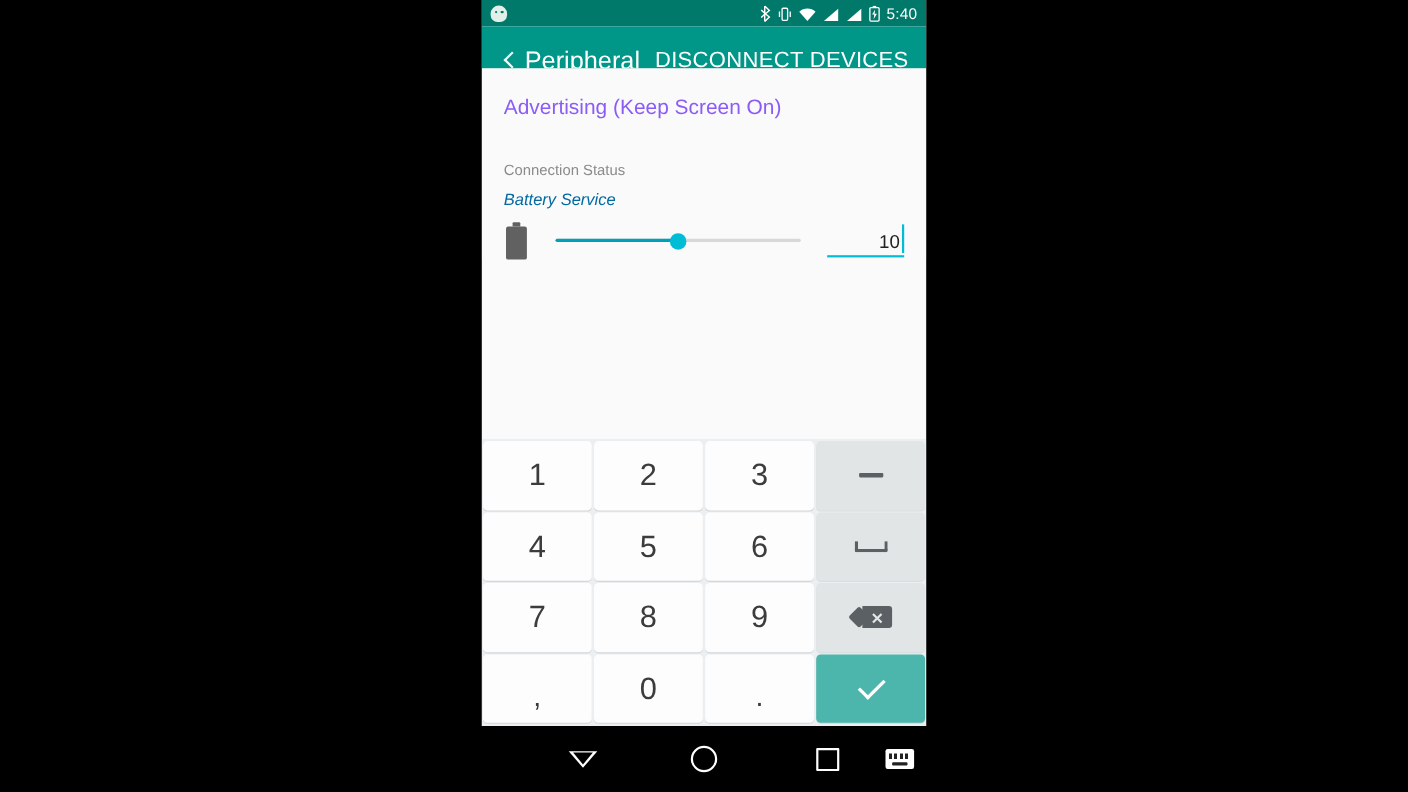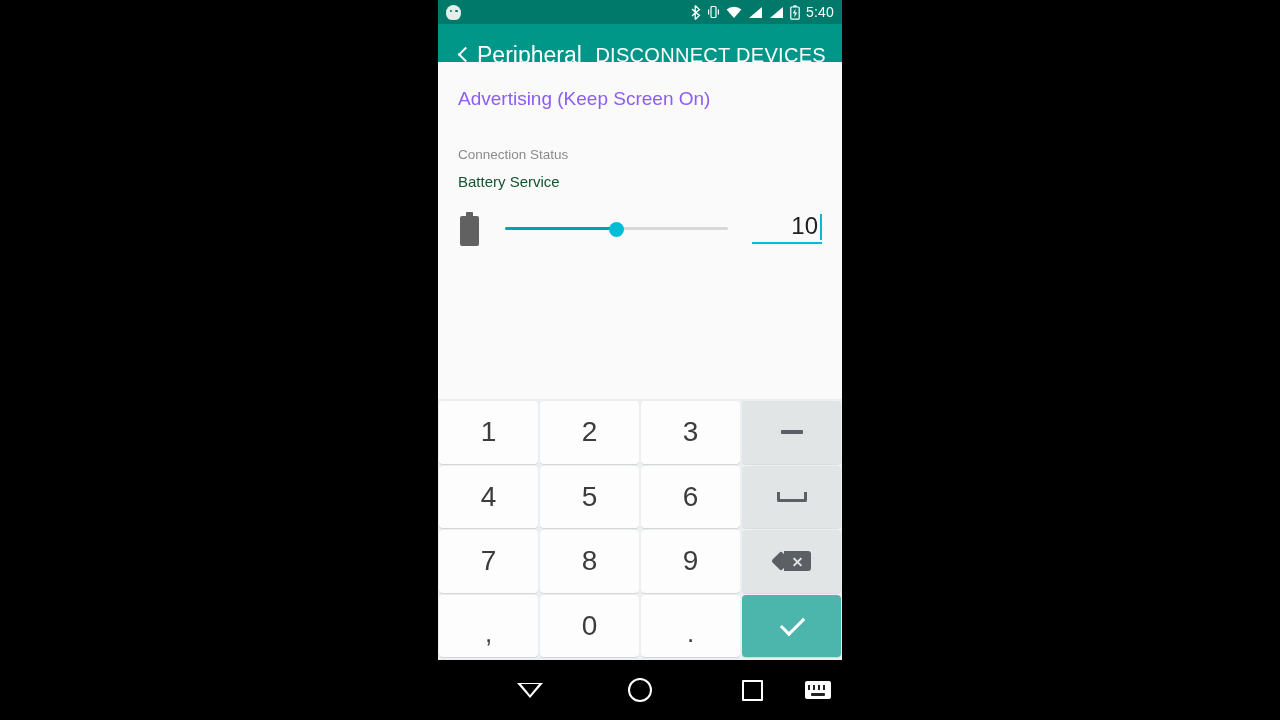--- a/index.html
+++ b/index.html
@@ -18,21 +18,21 @@
 
   
   .statusbar {
     position:relative; height:24px; width:100%;
     background:#00796b;
     display:flex; align-items:center;
     padding:0 8px;
     color:#fff;
   }
   .sb-left { display:flex; align-items:center; gap:5px; }
-  .sb-right { margin-left:auto; display:flex; align-items:center; gap:6px; }
+  .sb-right { margin-left:auto; display:flex; align-items:flex-end; gap:6px; }
   .sb-time { font-size:14px; letter-spacing:.2px; color:#fff; }
   .droid {
     width:15px; height:15px; border-radius:50% 50% 42% 42%;
     background:#e3efe9; position:relative;
   }
   .droid::before, .droid::after {
     content:""; position:absolute; top:5px; width:2.5px; height:2.5px;
     border-radius:50%; background:#00796b;
   }
   .droid::before { left:3.5px; }
@@ -68,21 +68,21 @@
 
   
   .content { padding:26px 20px 0 20px; background:#fafafa; }
   .field-label {
     font-size:13.5px; color:#8b8b8b; margin-bottom:11px;
   }
   .field-value {
     font-size:19px; color:#8b5cf6; margin-bottom:37px;
   }
   .section-label {
-    font-size:15px; color:#14532d; margin-top:6px; margin-bottom:22px;
+    font-size:15px; color:#0369a1; margin-top:6px; margin-bottom:12px;font-style:italic;
   }
 
   
   .slider-row { display:flex; align-items:center; gap:0; }
   .battery-icon {
     width:19px; height:34px; position:relative; flex:0 0 auto; margin-left:2px;
   }
   .battery-icon .body {
     position:absolute; bottom:0; left:0; width:19px; height:30px;
     background:#616161; border-radius:2px;
@@ -106,21 +106,21 @@
   .thumb {
     position:absolute; top:5.5px; left:50%; margin-left:-7.5px;
     width:15px; height:15px; border-radius:50%; background:#00bcd4;
   }
   .value-field {
     position:relative; width:70px; flex:0 0 auto;
     border-bottom:2.5px solid #00bcd4;
     height:30px; display:flex; align-items:flex-end;
     justify-content:flex-end; padding-bottom:2px;
   }
-  .value-text { font-size:24px; color:#212121; }
+  .value-text { font-size:17px; color:#212121; }
   .caret {
     width:2px; height:26px; background:#00bcd4; margin-left:2px;
   }
 
   
   .keyboard {
     position:absolute; left:0; bottom:0; width:404px; height:261px;
     background:#eceff1; padding:2px 1px 3px 1px;
     display:flex; flex-direction:column; gap:2px;
   }

